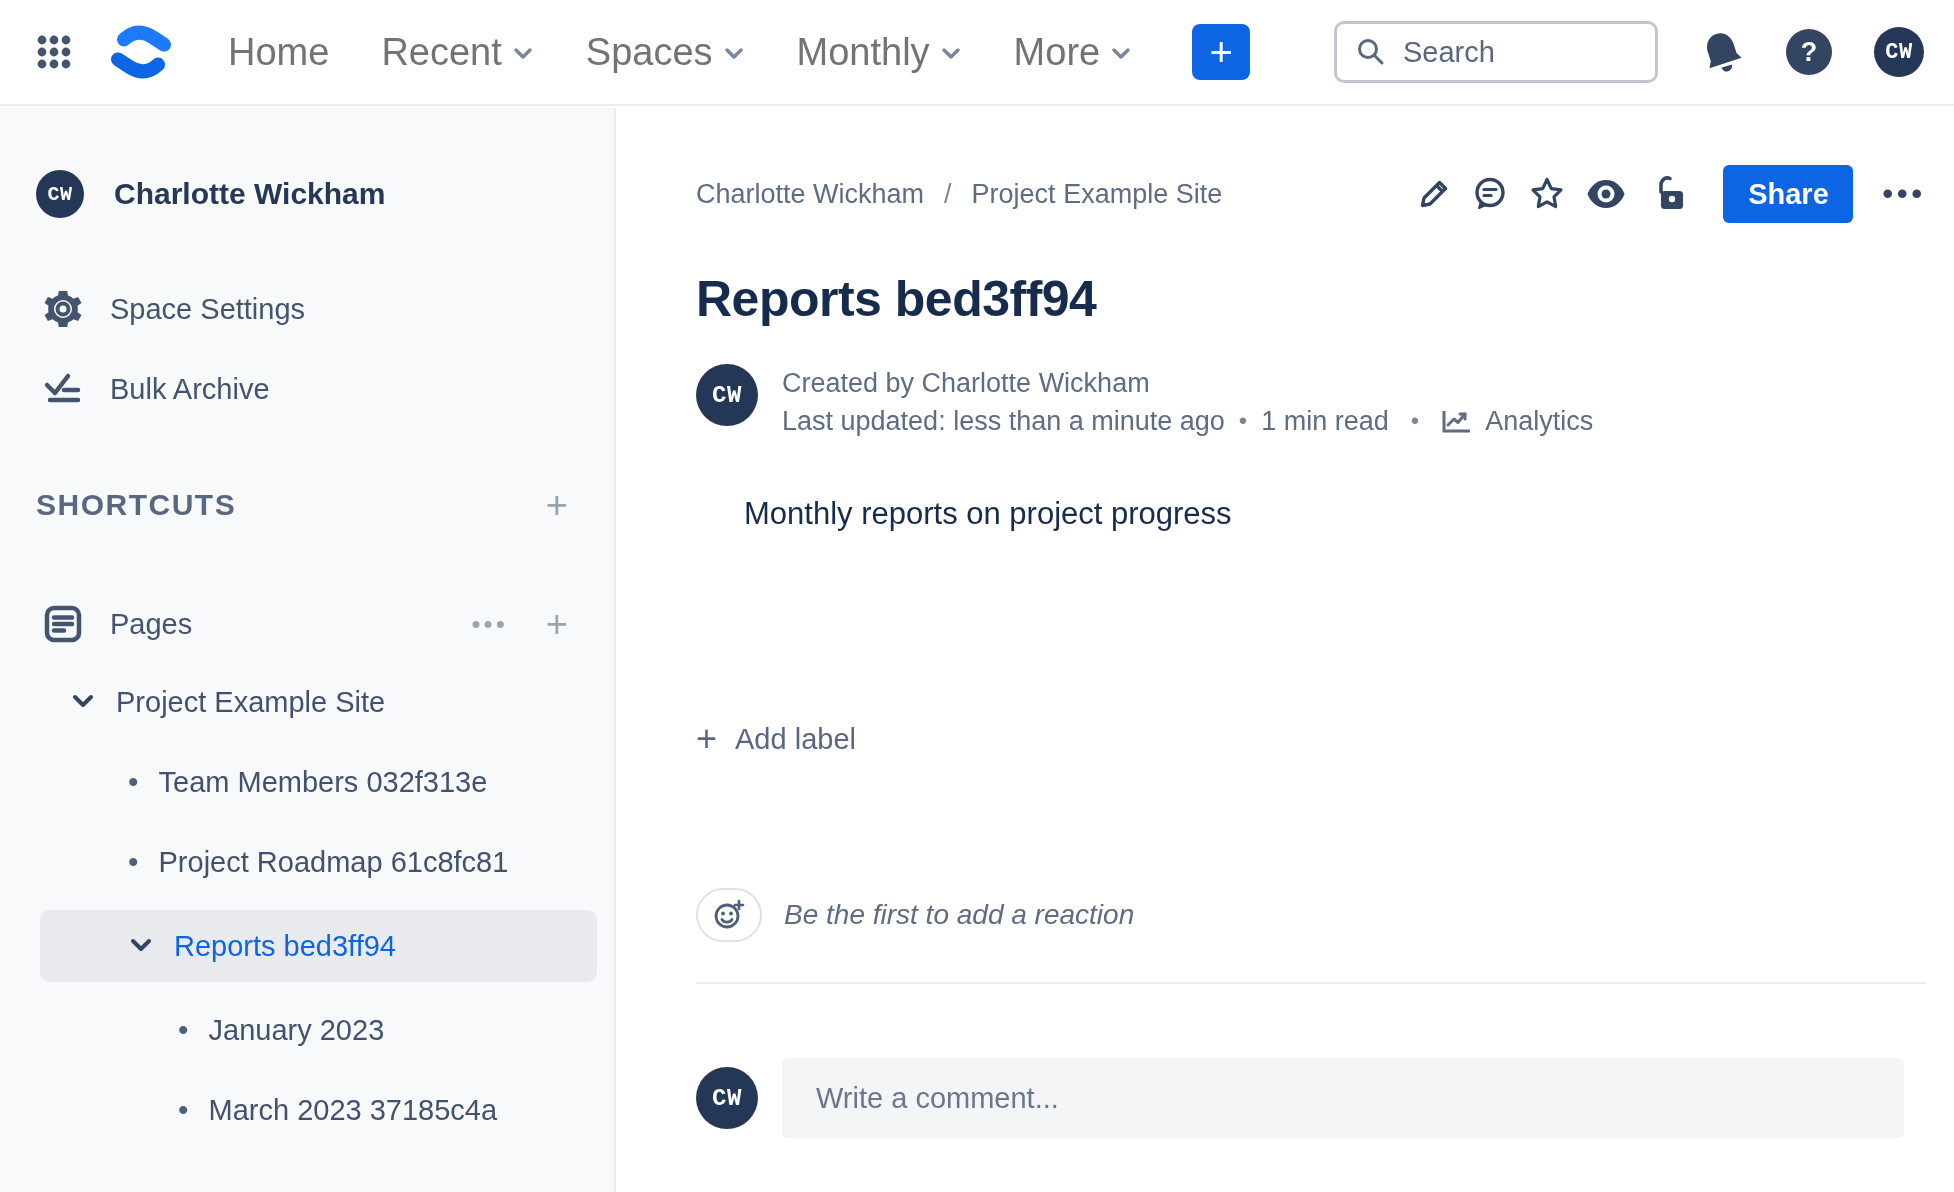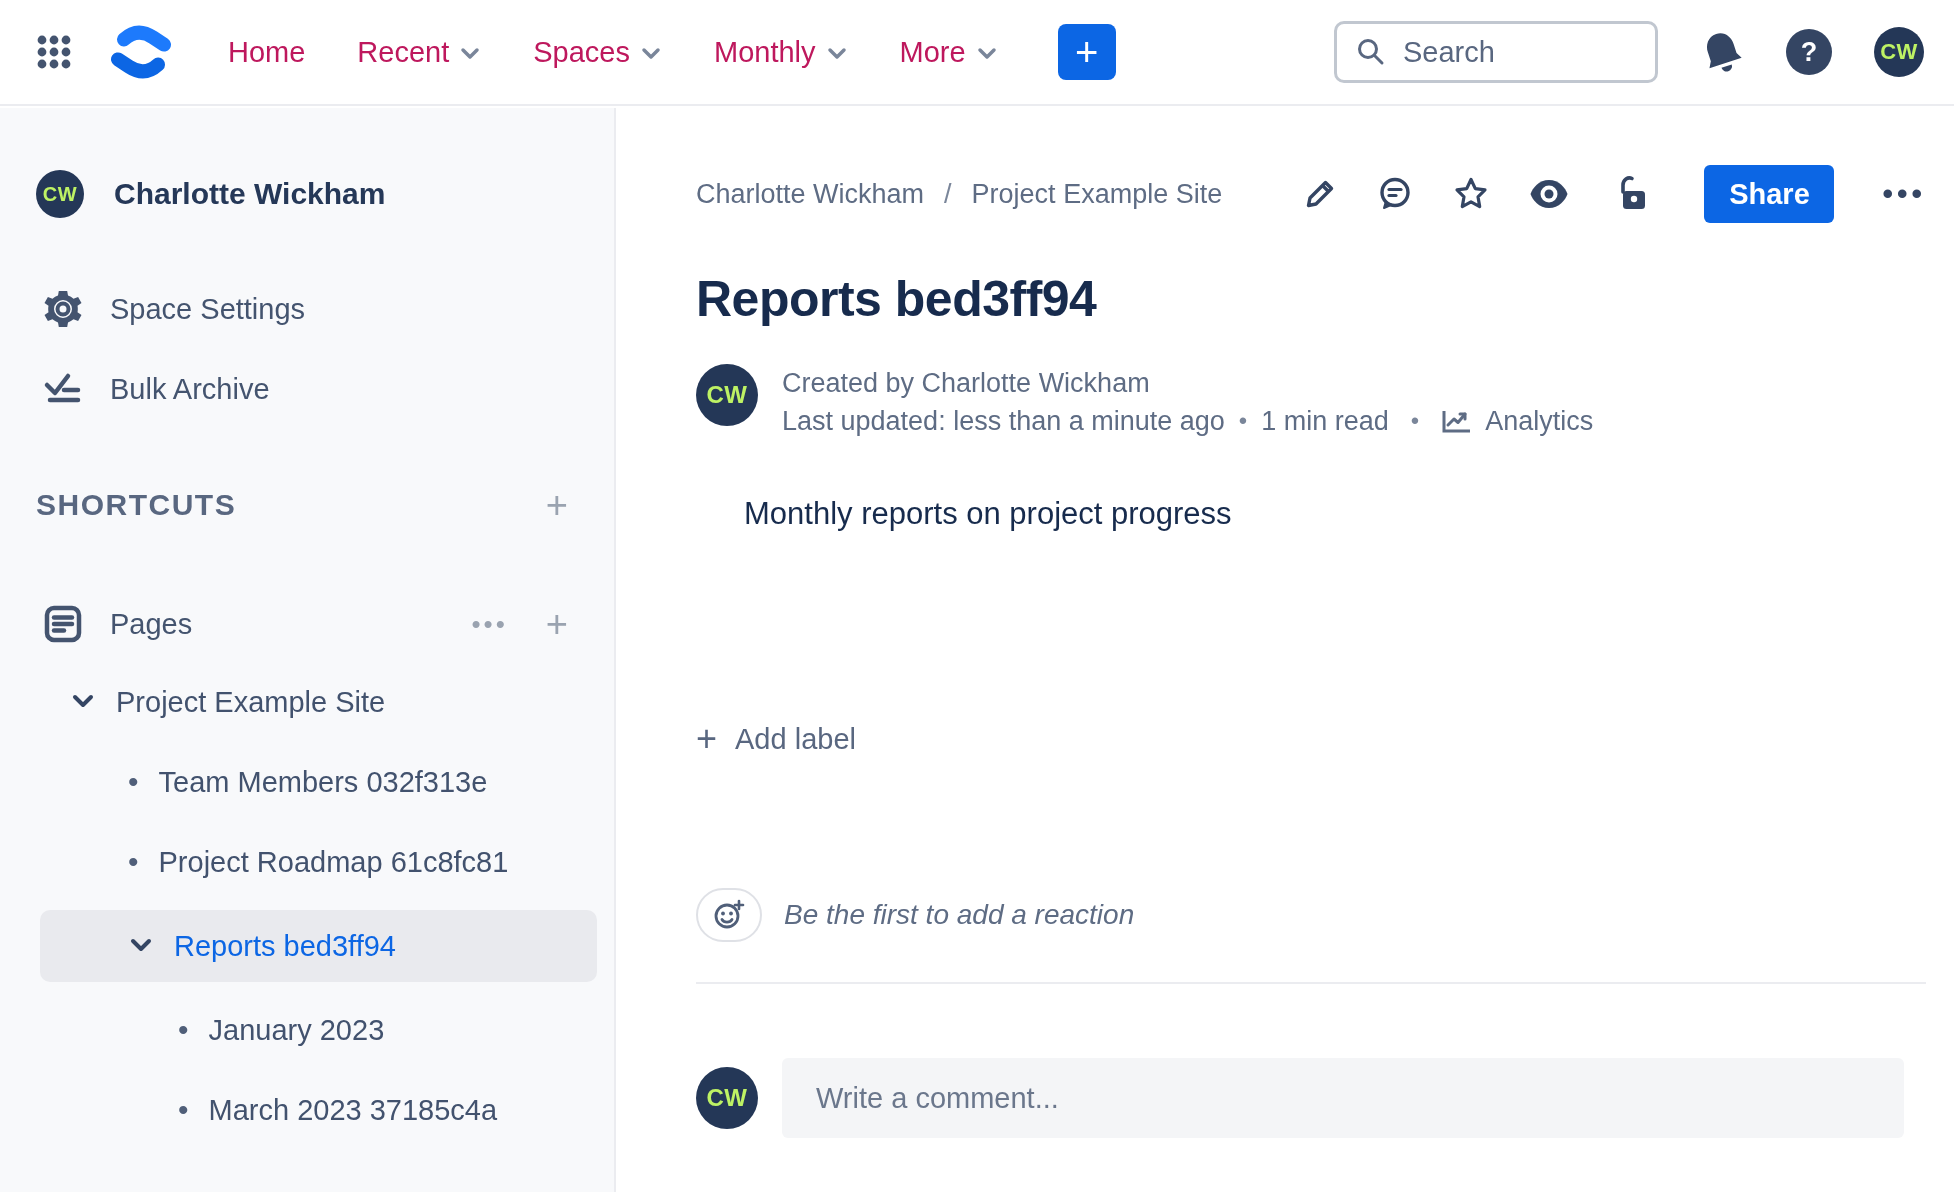--- a/index.html
+++ b/index.html
@@ -3,29 +3,29 @@
 <meta charset="utf-8">
 <style>
   * { margin:0; padding:0; box-sizing:border-box; }
   html,body { width:1954px; height:1192px; background:#fff; font-family:"Liberation Sans", sans-serif; overflow:hidden; }
   .icon svg { display:block; }
 
   
   .topnav { height:106px; display:flex; align-items:center; padding:0 30px 0 34px; background:#fff; border-bottom:2px solid #EBECF0; }
   .appgrid { margin-right:34px; cursor:pointer; }
   .logo { margin-right:54px; cursor:pointer; }
-  .nav-item { display:flex; align-items:center; gap:10px; margin-right:52px; font-size:29px; font-weight:500; color:#be185d; cursor:pointer; }
+  .nav-item { display:flex; align-items:center; gap:10px; margin-right:52px; font-size:38px; font-weight:500; color:#737373; cursor:pointer; }
   .nav-chevron svg { margin-top:4px; }
   .create-btn { width:58px; height:56px; background:#0C66E4; border:none; border-radius:8px; color:#fff; font-size:40px; font-weight:400; line-height:52px; cursor:pointer; margin-left:8px; }
   .nav-right { margin-left:auto; display:flex; align-items:center; gap:42px; }
   .searchbox { width:324px; height:62px; border:3px solid #C1C7D0; border-radius:10px; display:flex; align-items:center; padding:0 18px; gap:16px; background:#fff; }
   .searchbox input { border:none; outline:none; font-size:29px; color:#344563; width:100%; background:transparent; font-family:"Liberation Sans", sans-serif; }
   .searchbox input::placeholder { color:#596780; }
   .help-btn { width:46px; height:46px; border-radius:50%; background:#344563; color:#fff; font-size:27px; font-weight:700; display:flex; align-items:center; justify-content:center; cursor:pointer; }
-  .avatar { border-radius:50%; background:#243757; color:#bef264; font-weight:700; display:flex; align-items:center; justify-content:center; letter-spacing:0.5px; }
+  .avatar { border-radius:50%; background:#243757; color:#ffffff; font-weight:700; display:flex; align-items:center; justify-content:center; letter-spacing:0.5px;font-family:Liberation Mono, monospace; }
   .avatar.nav { width:50px; height:50px; font-size:22px; cursor:pointer; }
 
   
   .sidebar { position:absolute; left:0; top:108px; bottom:0; width:616px; background:#F8F9FB; border-right:2px solid #EBECF0; padding-top:62px; }
   .profile { display:flex; align-items:center; gap:30px; padding-left:36px; }
   .avatar.side { width:48px; height:48px; font-size:20px; }
   .profile-name { font-size:30px; font-weight:700; color:#253858; }
   .side-row { display:flex; align-items:center; gap:0; height:50px; cursor:pointer; }
   .side-icon { width:46px; display:flex; justify-content:center; margin-left:40px; color:#44546F; }
   .side-label { font-size:29px; color:#44546F; font-weight:500; margin-left:24px; }
@@ -43,21 +43,21 @@
   .tree-row.selected .tree-label { color:#0C66E4; font-weight:500; }
   .bullet { color:#505F79; font-size:30px; line-height:30px; }
   .ind-0 { padding-left:30px; } .ind-1 { padding-left:88px; } .ind-2 { padding-left:138px; }
 
   
   .main { position:absolute; left:618px; top:108px; right:0; bottom:0; background:#fff; padding:0 28px 0 78px; }
   .content-header { margin-top:54px; display:flex; align-items:center; height:64px; }
   .breadcrumb { display:flex; align-items:center; gap:20px; font-size:27px; color:#5E6C84; }
   .crumb { cursor:pointer; }
   .crumb-sep { color:#7A869A; }
-  .header-actions { margin-left:auto; display:flex; align-items:center; gap:38px; }
+  .header-actions { margin-left:auto; display:flex; align-items:center; gap:19px; }
   .hicon { cursor:pointer; display:flex; align-items:center; }
   .share-btn { width:130px; height:58px; background:#0C66E4; border:none; border-radius:6px; color:#fff; font-size:29px; font-weight:700; cursor:pointer; margin:0 10px 0 14px; font-family:"Liberation Sans", sans-serif; }
   .more-dots { font-size:30px; color:#344563; letter-spacing:4px; font-weight:700; cursor:pointer; }
 
   .page-title { margin-top:44px; font-size:50px; font-weight:600; color:#172B4D; letter-spacing:-0.5px; }
   .byline { margin-top:36px; display:flex; align-items:flex-start; gap:24px; }
   .avatar.byline-av { width:62px; height:62px; font-size:24px; }
   .byline-lines { font-size:27px; color:#5E6C84; line-height:38px; }
   .byline-l2 { display:flex; align-items:center; gap:14px; }
   .dot-sep { color:#7A869A; font-size:24px; }

